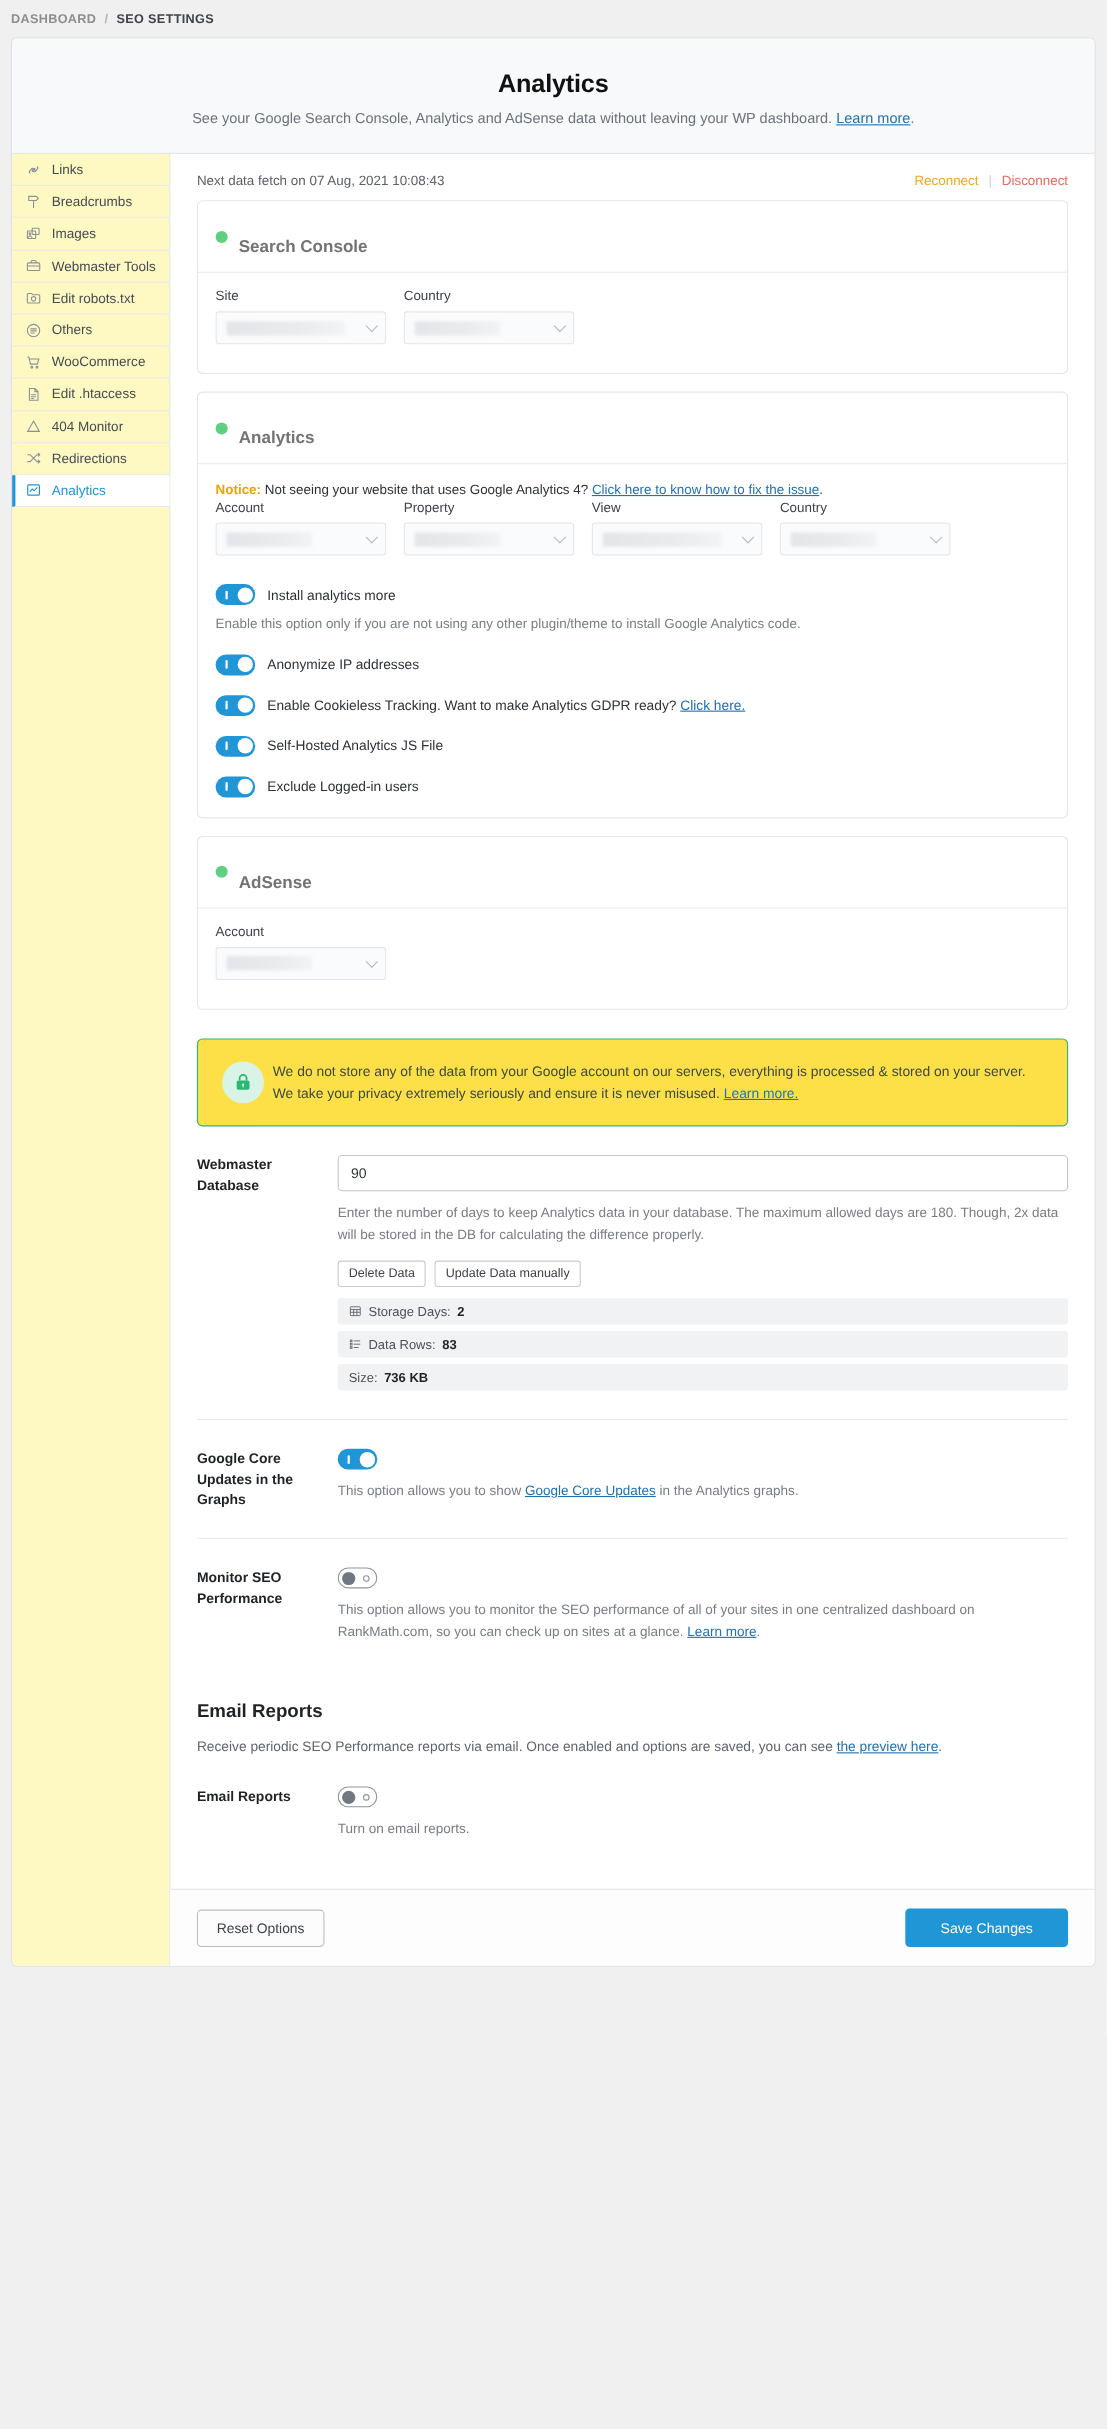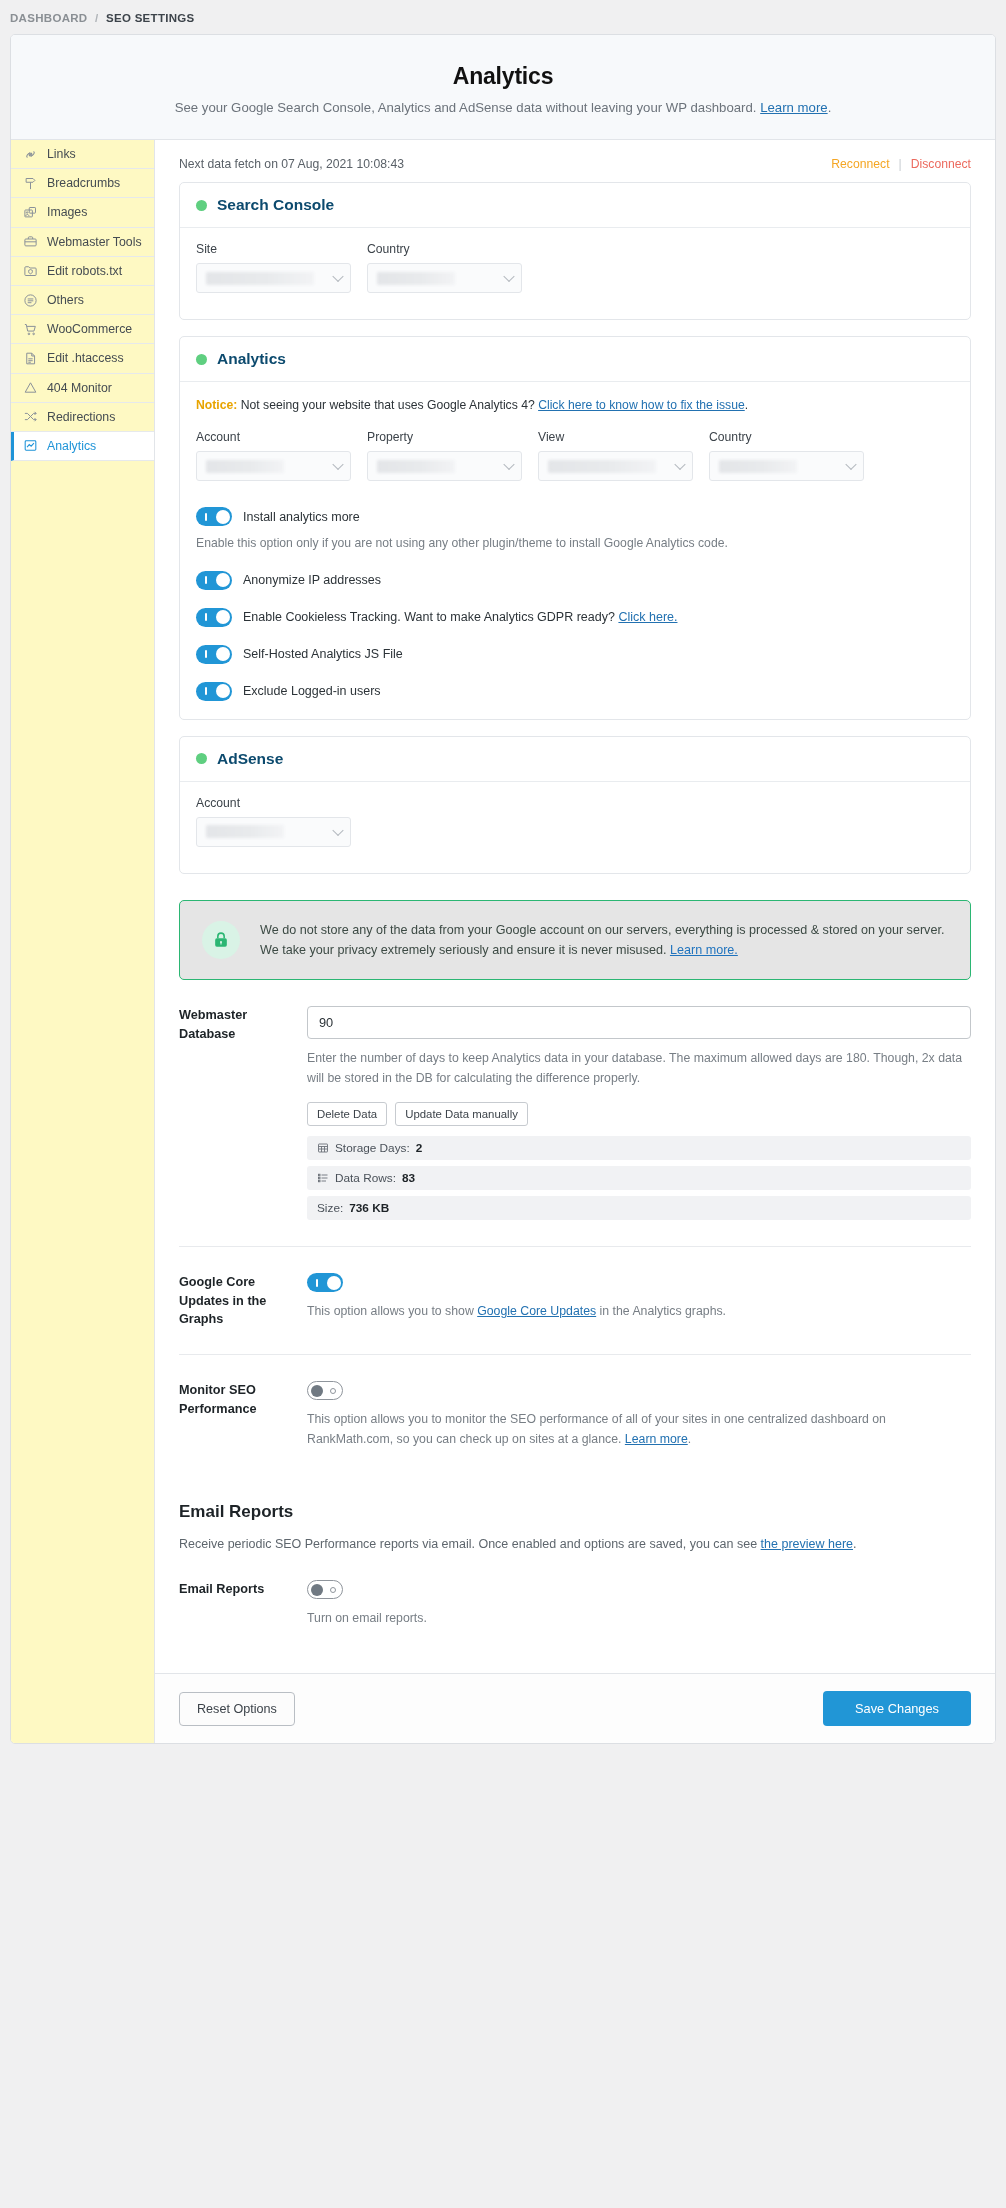--- a/index.html
+++ b/index.html
@@ -112,21 +112,21 @@
     display: flex;
     align-items: center;
     gap: 10px;
     padding: 13px 16px;
     border-bottom: 1px solid #e9ecef;
   }
   .dot {
     width: 11px; height: 11px; border-radius: 50%;
     background: #5fcf80; display: block; flex: 0 0 11px;
   }
-  .panel-head h2 { font-size: 15.5px; font-weight: 700; color: #0c4a6e; }
+  .panel-head h2 { font-size: 15.5px; font-weight: 700; color: #737373; margin-top: 20px; }
   .panel-body { padding: 14px 16px 18px 16px; }
 
   .fields { display: flex; flex-wrap: wrap; gap: 0 16px; }
   .field { width: 155px; margin-bottom: 8px; }
   .field label {
     display: block;
     font-size: 12.2px;
     color: #3c434a;
     margin-bottom: 7px;
   }
@@ -156,21 +156,21 @@
     width: 8px; height: 8px;
     border-right: 1.6px solid #b4b9bf;
     border-bottom: 1.6px solid #b4b9bf;
     transform: translateY(-70%) rotate(45deg);
   }
 
   
   .notice {
     font-size: 12.2px;
     color: #2c3338;
-    margin-bottom: 16px;
+    margin-bottom: 0;
     line-height: 1.5;
   }
   .notice b { color: #e8a400; font-weight: 700; }
   .notice a { color: #2271b1; }
 
   
   .toggle-row {
     display: flex;
     align-items: center;
     gap: 11px;
@@ -205,25 +205,25 @@
     color: #777e85;
     margin-top: 8px;
     padding-left: 0;
     line-height: 1.5;
   }
 
   
   .privacy {
     margin: 26px 24px 0 24px;
     border: 1px solid #2bb673;
-    background: #e5e5e5;
+    background: #fde047;
     border-radius: 5px;
     display: flex;
     align-items: center;
-    gap: 20px;
+    gap: 8px;
     padding: 19px 22px;
   }
   .privacy .lockwrap {
     width: 38px; height: 38px; border-radius: 50%;
     background: #d9f3e6; display: flex; align-items: center; justify-content: center;
     flex: 0 0 38px;
   }
   .privacy p {
     font-size: 12.6px;
     color: #3c4a44;

